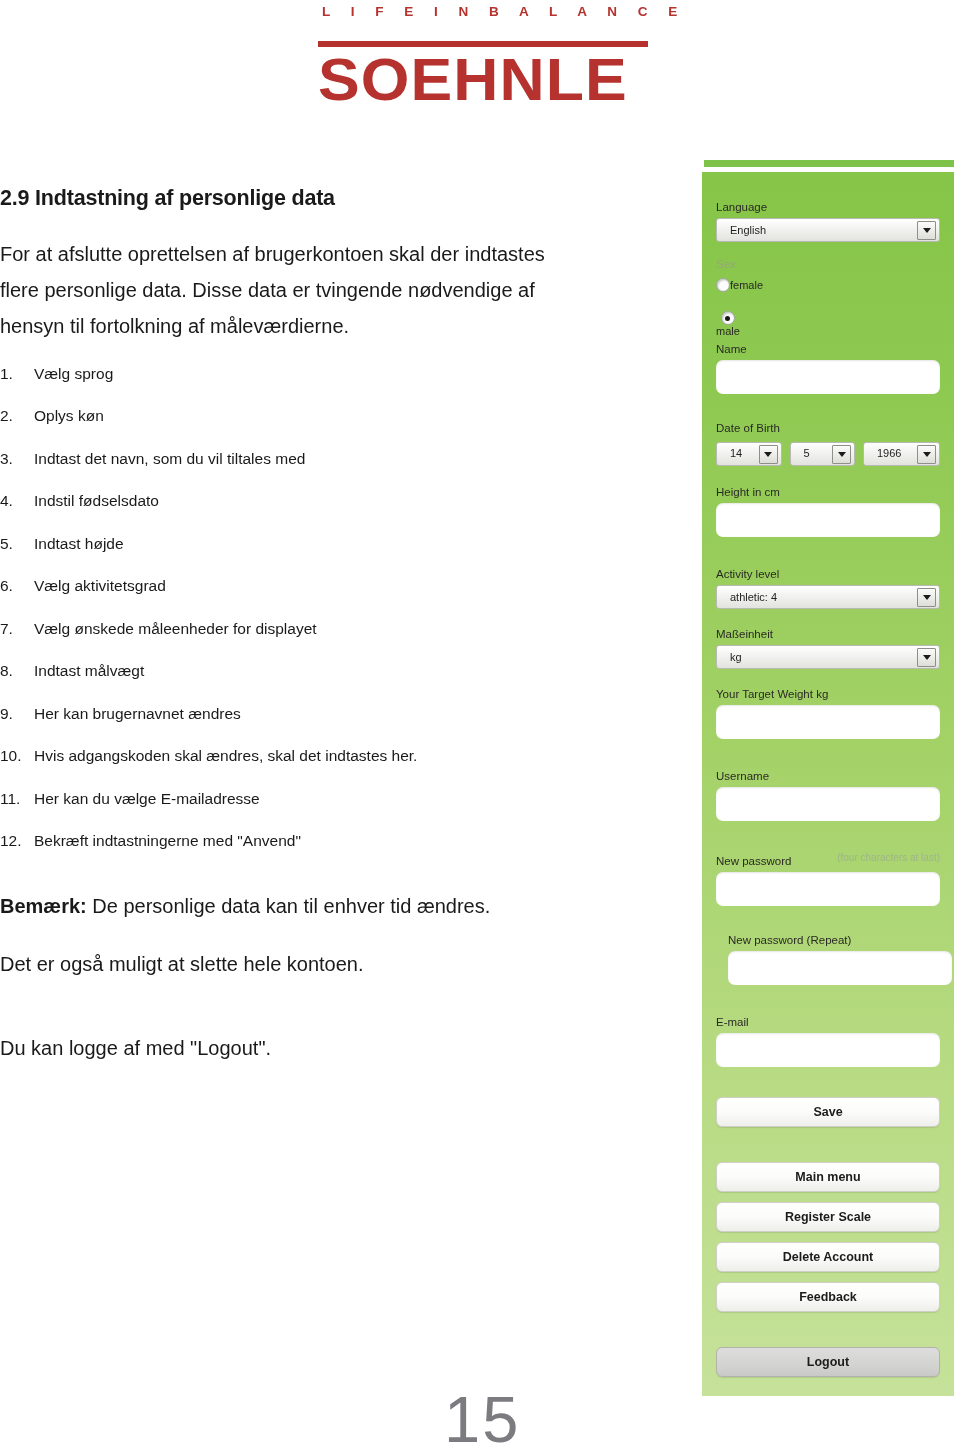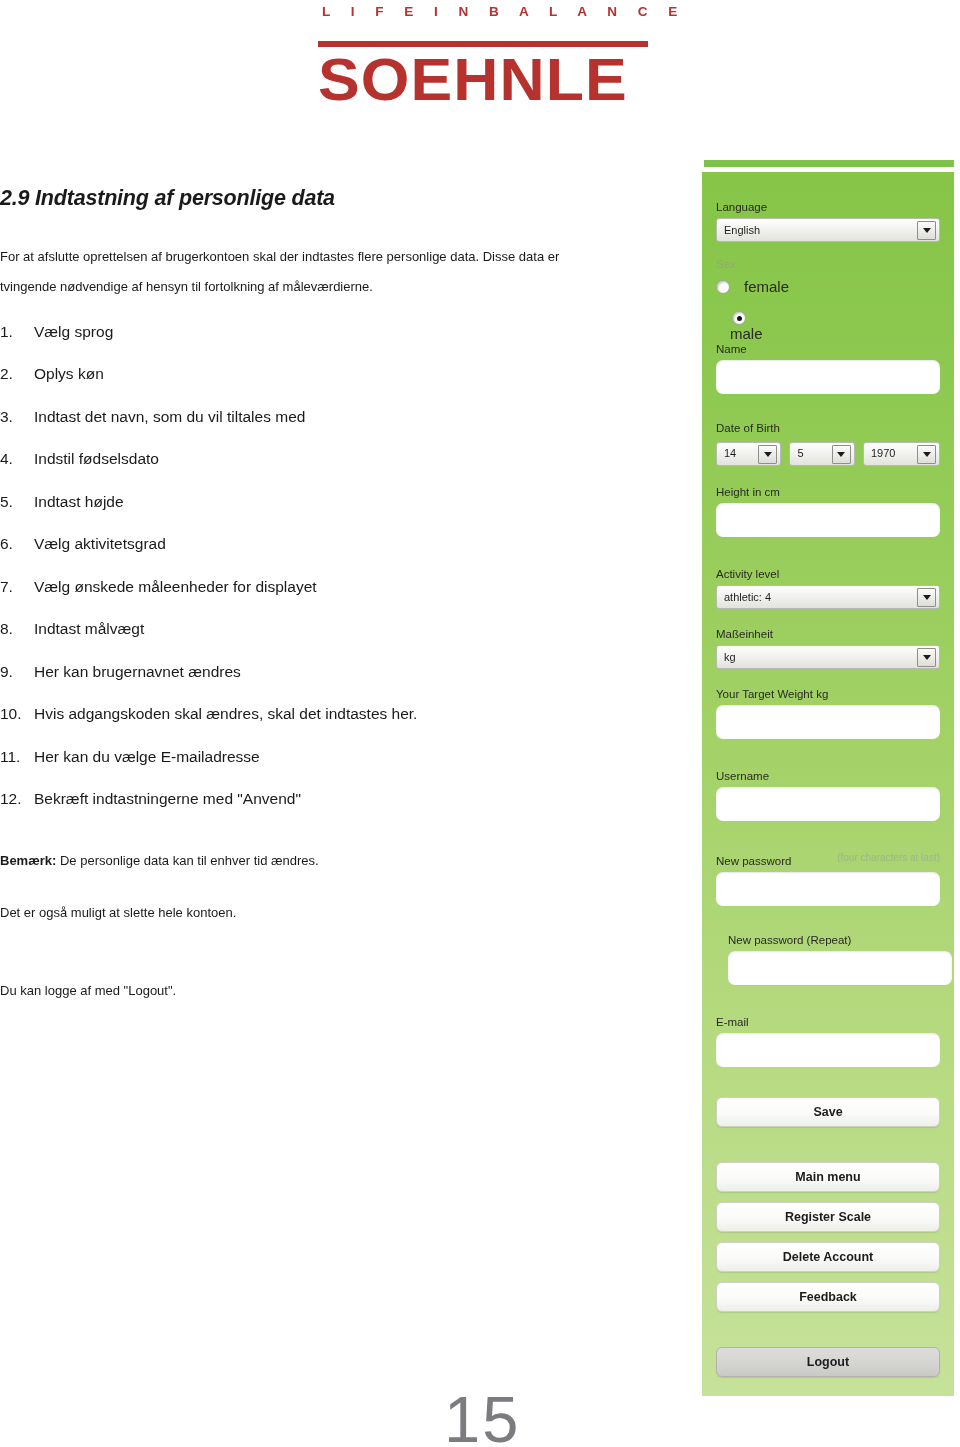--- a/index.html
+++ b/index.html
@@ -56,27 +56,26 @@
     position: absolute;
     left: 0;
     top: 186px;
     width: 600px;
     color: #1a1a1a;
   }
   #page-title {
     font-size: 21.5px;
     font-weight: bold;
     line-height: 1.2;
-    margin: 0 0 30px 0;
+    margin: 0 0 24px 0;
     letter-spacing: -0.2px;
-    font-style: italic;
   }
   .para {
-    font-size: 13px;
-    line-height: 30px;
+    font-size: 20px;
+    line-height: 36px;
     margin: 0 0 16px 0;
     max-width: 565px;
   }
   #intro-para { margin-bottom: 20px; }
 
   ol#steps {
     list-style: none;
     margin: 0;
     padding: 0;
   }
@@ -167,20 +166,21 @@
   .sel {
     margin-top: 3px;
     height: 24px;
     background: linear-gradient(to bottom, #ffffff 0%, #f2f2f0 45%, #e2e2de 100%);
     border: 1px solid #b9b9b4;
     border-radius: 3px;
     position: relative;
     display: flex;
     align-items: center;
     box-sizing: border-box;
+    padding-left: 6px;
   }
   .sel .selval {
     font-size: 11px;
     color: #1f1f1f;
     padding-left: 7px;
     white-space: nowrap;
   }
   .arrow {
     position: absolute;
     right: 3px;
@@ -218,23 +218,22 @@
     display: flex; align-items: center; justify-content: center;
     flex: 0 0 auto;
   }
   .radio.checked::after {
     content: "";
     width: 5px; height: 5px;
     border-radius: 50%;
     background: #161616;
   }
   .radio-label {
-    font-size: 15px;
+    font-size: 11px;
     color: #2a2a24;
-    margin-left: 14px;
   }
 
   .btn {
     position: absolute;
     left: 14px;
     width: 224px;
     height: 30px;
     border-radius: 6px;
     background: linear-gradient(to bottom, #ffffff 0%, #fbfbfa 52%, #eeeeea 100%);
     border: 1px solid #cfcfc8;
@@ -326,21 +325,21 @@
       <div style="margin-top:3px; display:flex; gap:8px;">
         <div class="sel dobsel">
           <span class="selval">14</span>
           <span class="arrow"></span>
         </div>
         <div class="sel dobsel">
           <span class="selval">5</span>
           <span class="arrow"></span>
         </div>
         <div class="sel dobsel" style="width:80px;">
-          <span class="selval">1970</span>
+          <span class="selval">1966</span>
           <span class="arrow"></span>
         </div>
       </div>
     </div>
 
     <div class="fld" style="top:313px;">
       <div class="lbl">Height in cm</div>
       <div class="tbox"></div>
     </div>
 

